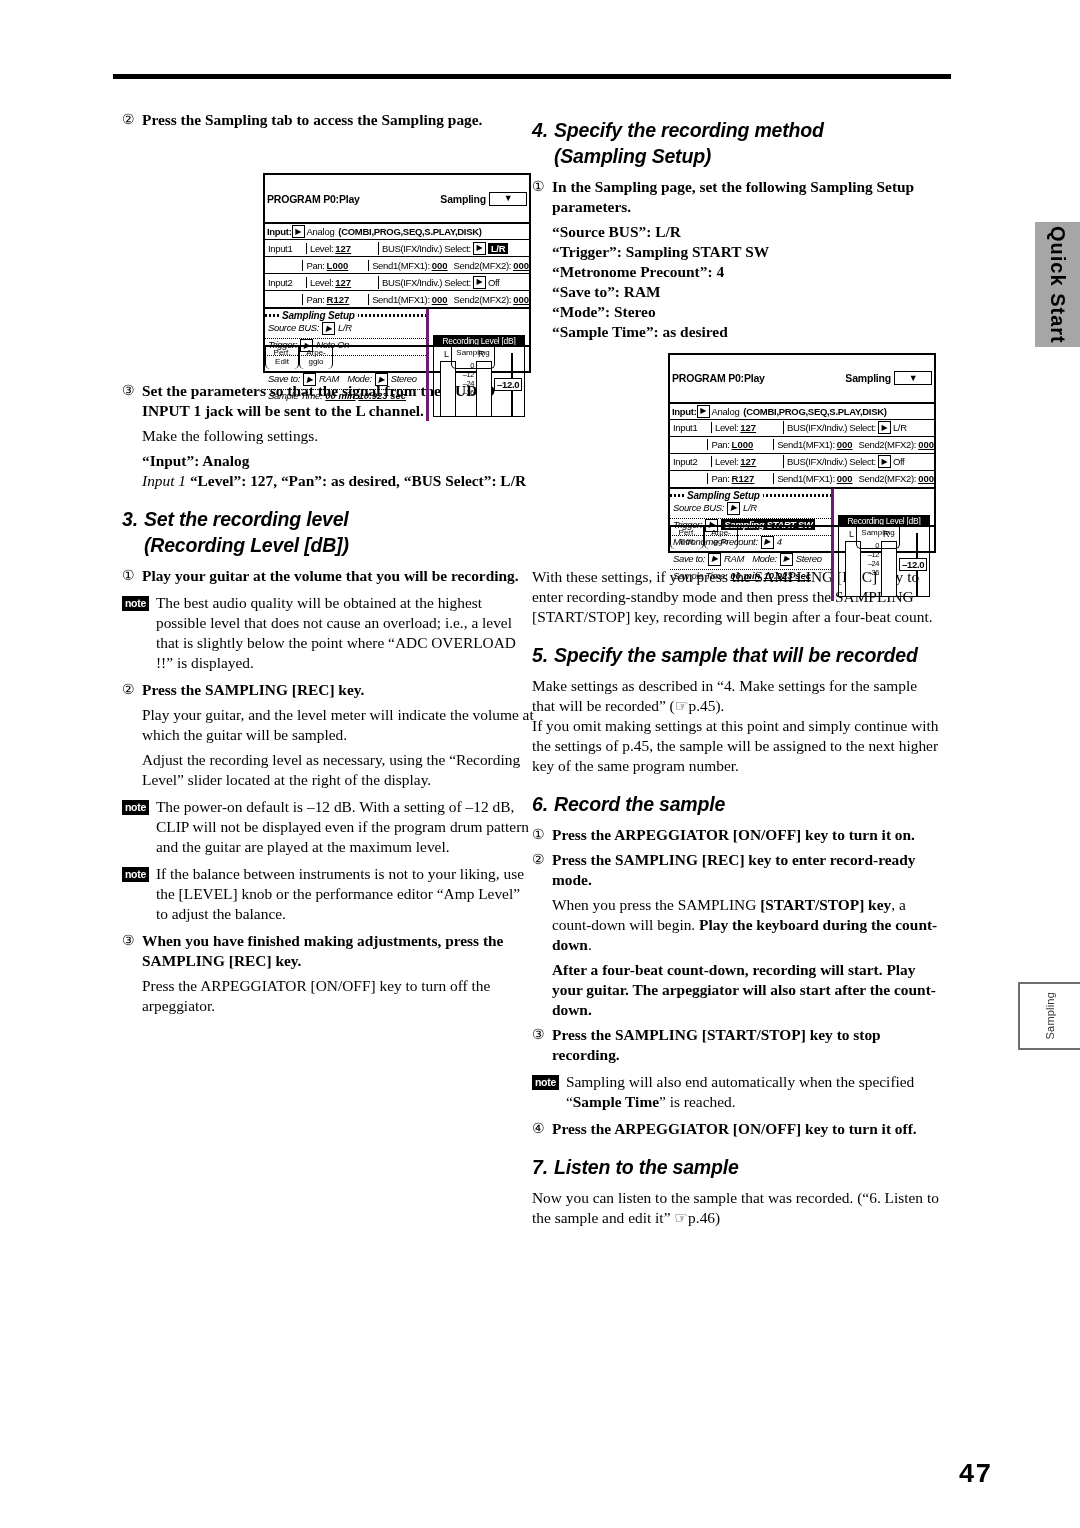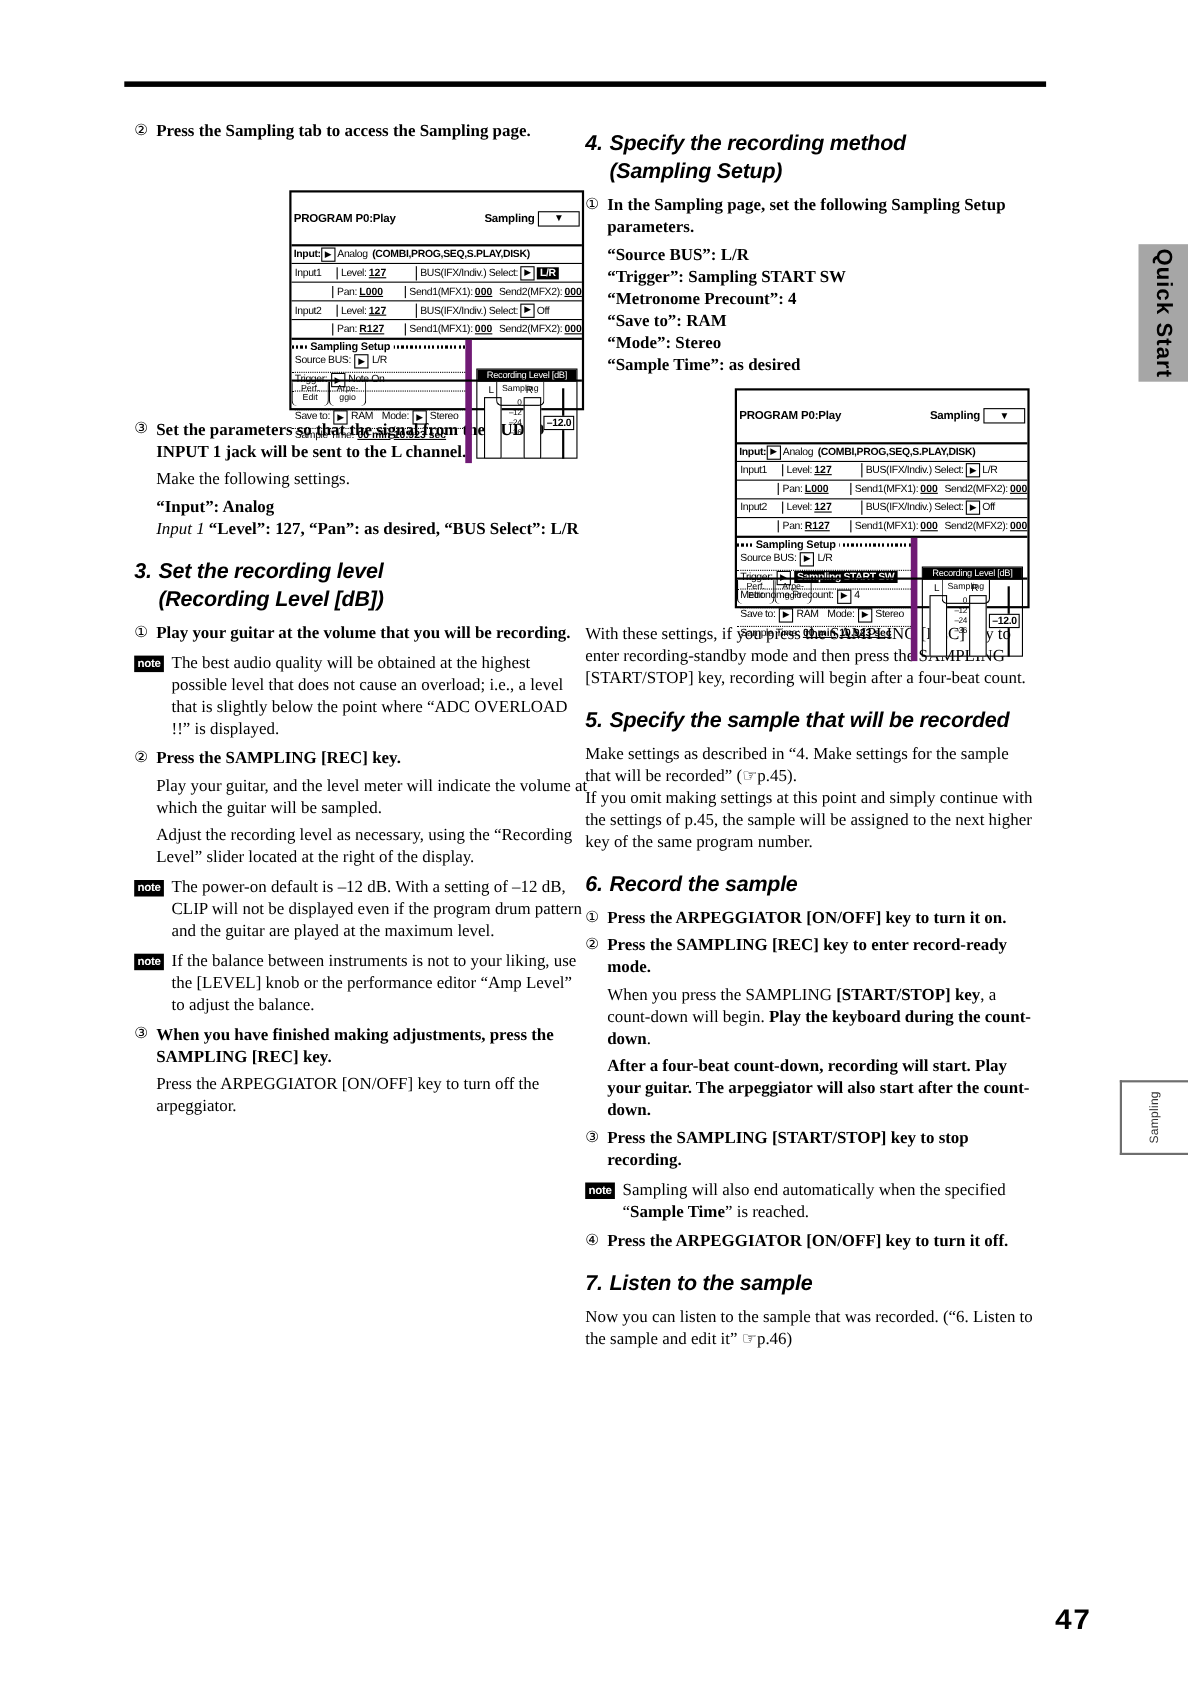--- a/index.html
+++ b/index.html
@@ -201,22 +201,23 @@
     background: #000; color: #fff;
     padding: 0 3px; font-weight: bold;
   }
 
   .lcd .setup {
     display: flex;
     height: 112px;
   }
   .lcd .setup-left {
     width: 164px;
-    border-right: 6px solid #701a75;
+    border-right: 3px solid #701a75;
     box-sizing: border-box;
+    font-style: italic;
   }
   .lcd .setup-right {
     flex: 1 1 auto;
     position: relative;
   }
   .lcd .setup-title {
     font-size: 10px; font-weight: bold;
     padding: 1px 0 1px 14px;
     letter-spacing: -0.2px;
     background: repeating-linear-gradient(90deg,#000 0 2px, #fff 2px 4px);

